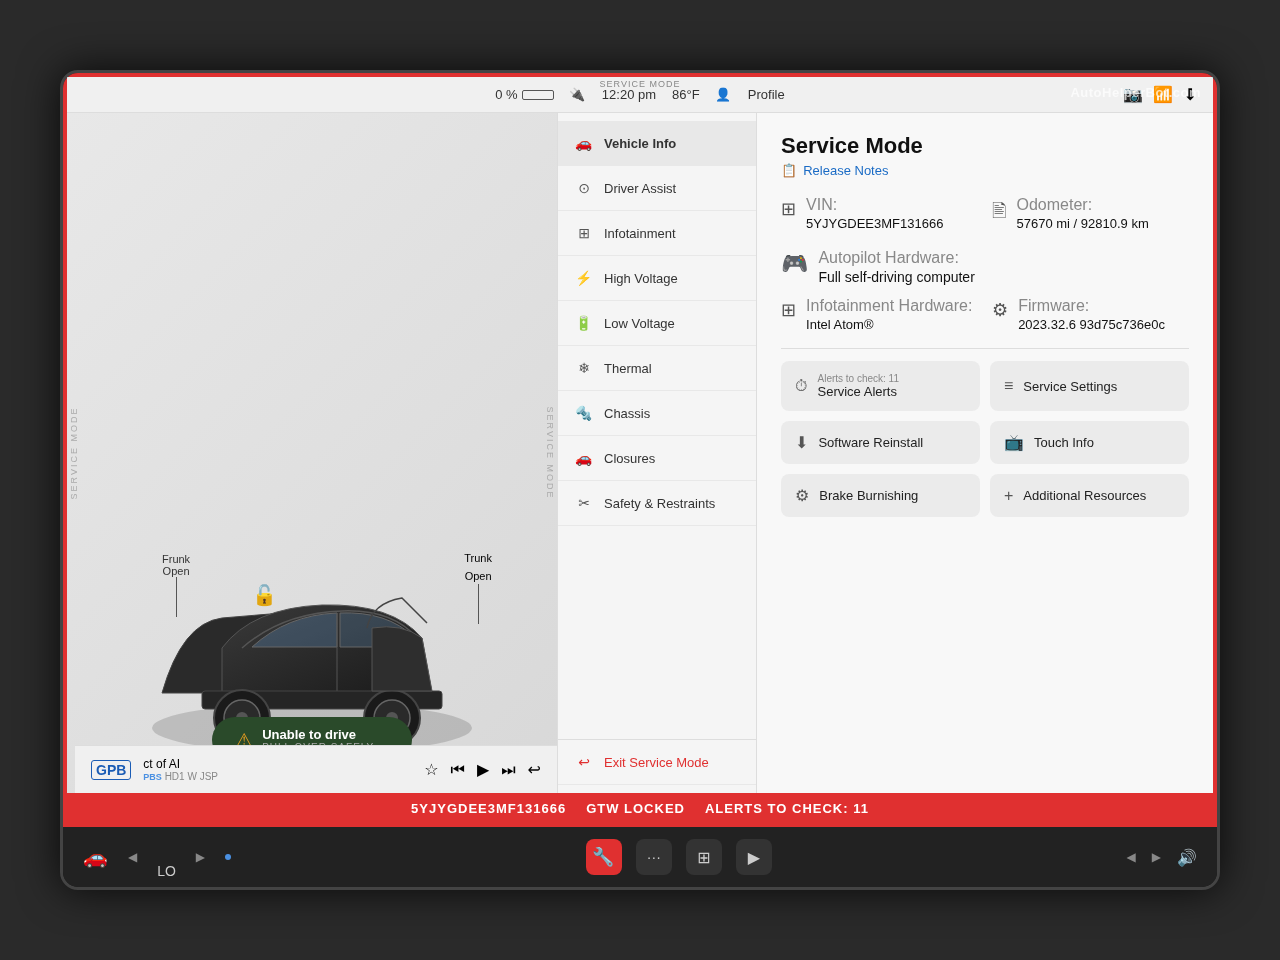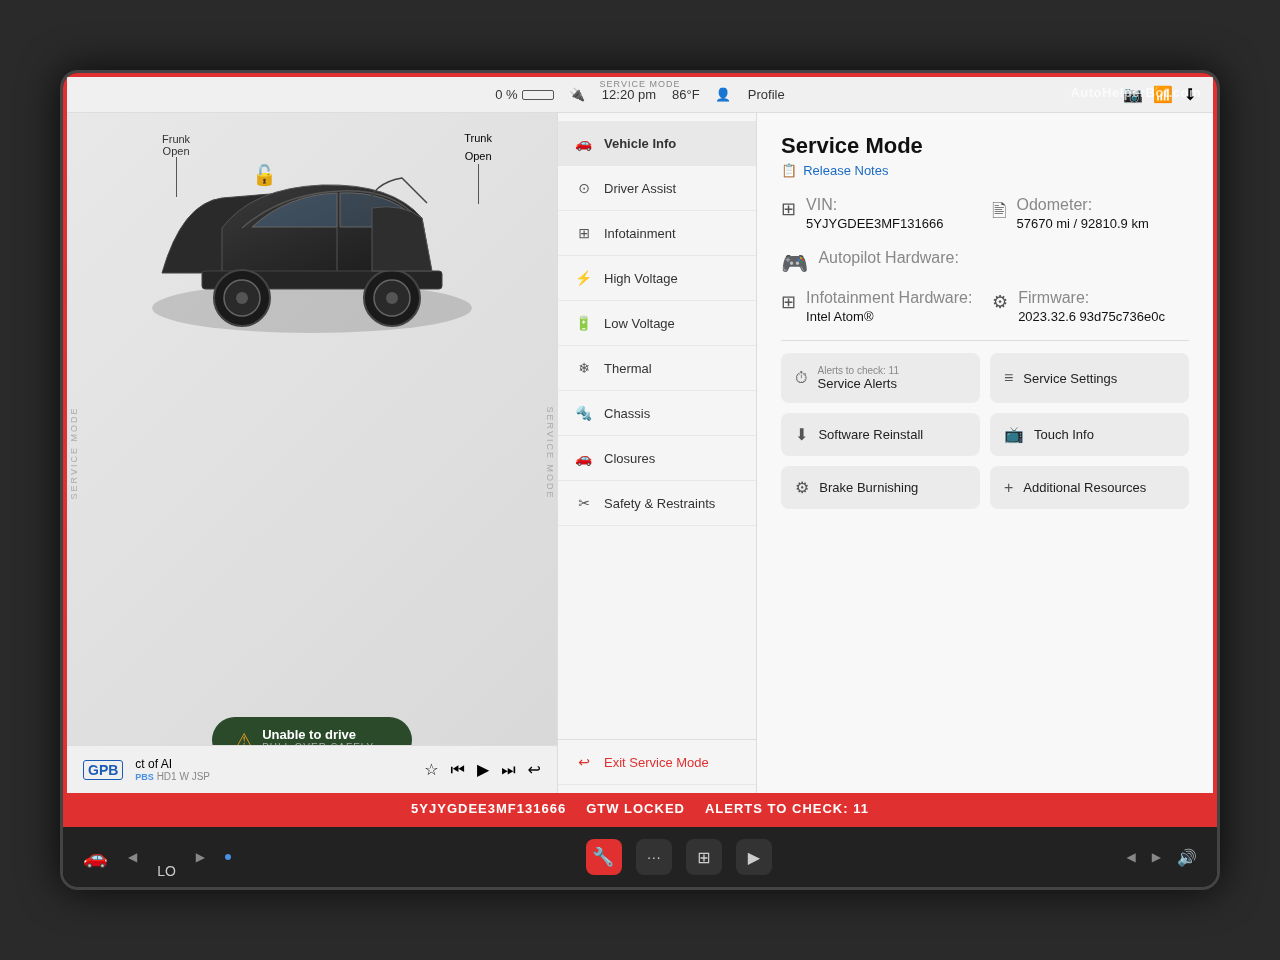--- a/index.html
+++ b/index.html
@@ -146,21 +146,21 @@
       font-size: 9px;
       color: #aaa;
       letter-spacing: 2px;
       text-transform: uppercase;
       padding: 4px 2px;
     }
     .car-image-area {
       position: absolute;
       top: 0; left: 0; right: 0; bottom: 0;
       display: flex;
-      align-items: flex-start;
+      align-items: flex-end;
       justify-content: center;
     }
     .car-label {
       position: absolute;
       font-size: 11px;
       color: #333;
       font-weight: 500;
       display: flex;
       flex-direction: column;
       align-items: center;
@@ -522,21 +522,21 @@
         </div>
 
         <div class="unable-to-drive">
           <span class="warning-triangle">⚠</span>
           <div>
             <div class="unable-text-main">Unable to drive</div>
             <div class="unable-text-sub">PULL OVER SAFELY</div>
           </div>
         </div>
 
-        <div style="position:absolute; bottom:0; left:0; right:0; background:#f0f0f0; border-top:1px solid #ddd; padding:6px 16px; display:flex; align-items:center; gap:12px; height:48px;">
+        <div style="position:absolute; bottom:0; left:8px; right:0; background:#f0f0f0; border-top:1px solid #ddd; padding:6px 16px; display:flex; align-items:center; gap:12px; height:48px;">
           <span class="gpb-logo">GPB</span>
           <div>
             <div style="font-size:12px; color:#000000;">ct of AI</div>
             <div style="font-size:10px; color:#888;">
               <span style="color:#4a90e2; font-weight:bold; font-size:9px;">PBS</span>
               <span>HD1 W JSP</span>
             </div>
           </div>
           <div style="display:flex; gap:12px; align-items:center; margin-left:auto;">
             <span style="font-size:16px; cursor:pointer;">☆</span>
@@ -615,20 +615,21 @@
               <div class="info-label">Odometer:</div>
               <div class="info-value info-value-small">57670 mi / 92810.9 km</div>
             </div>
           </div>
         </div>
 
         <div class="info-item" style="margin-bottom:12px;">
           <span class="info-item-icon" style="font-size:22px;">🎮</span>
           <div class="info-item-content">
             <div class="info-label">Autopilot Hardware:</div>
+            <div class="info-value">Full self-driving computer</div>
           </div>
         </div>
 
         <div class="info-grid" style="margin-bottom:16px;">
           <div class="info-item">
             <span class="info-item-icon">⊞</span>
             <div class="info-item-content">
               <div class="info-label">Infotainment Hardware:</div>
               <div class="info-value info-value-small">Intel Atom®</div>
             </div>

